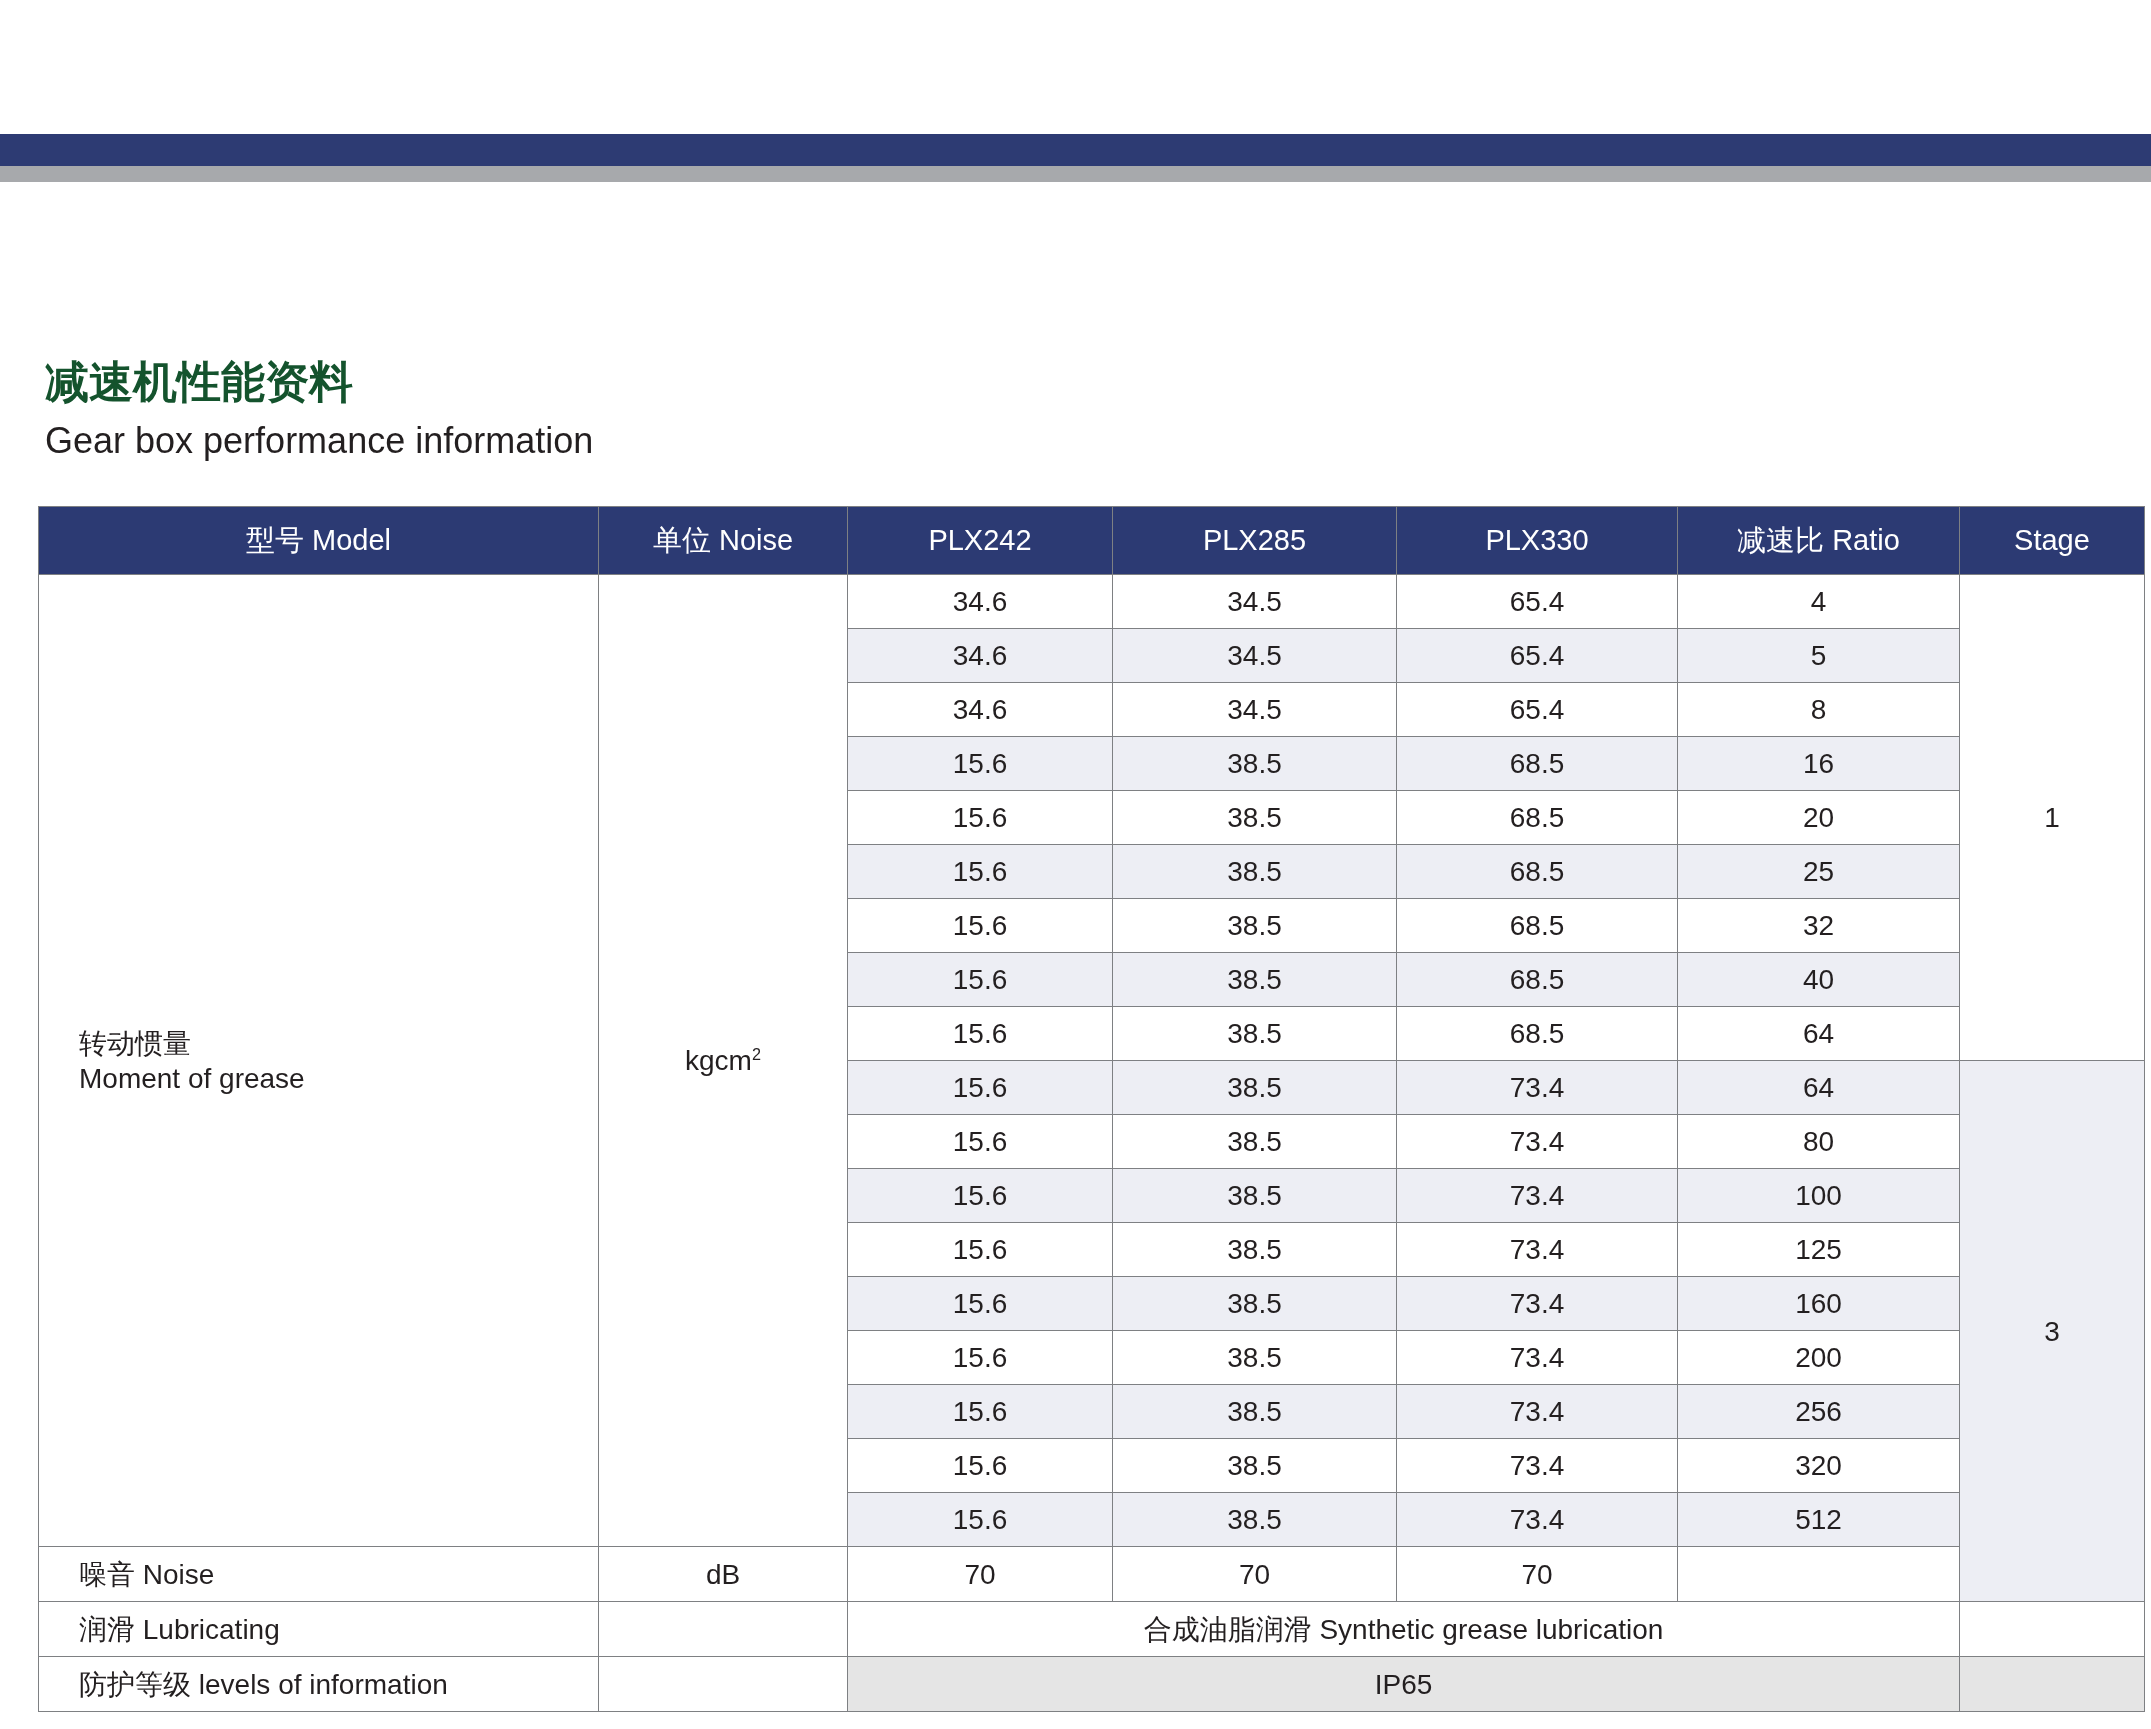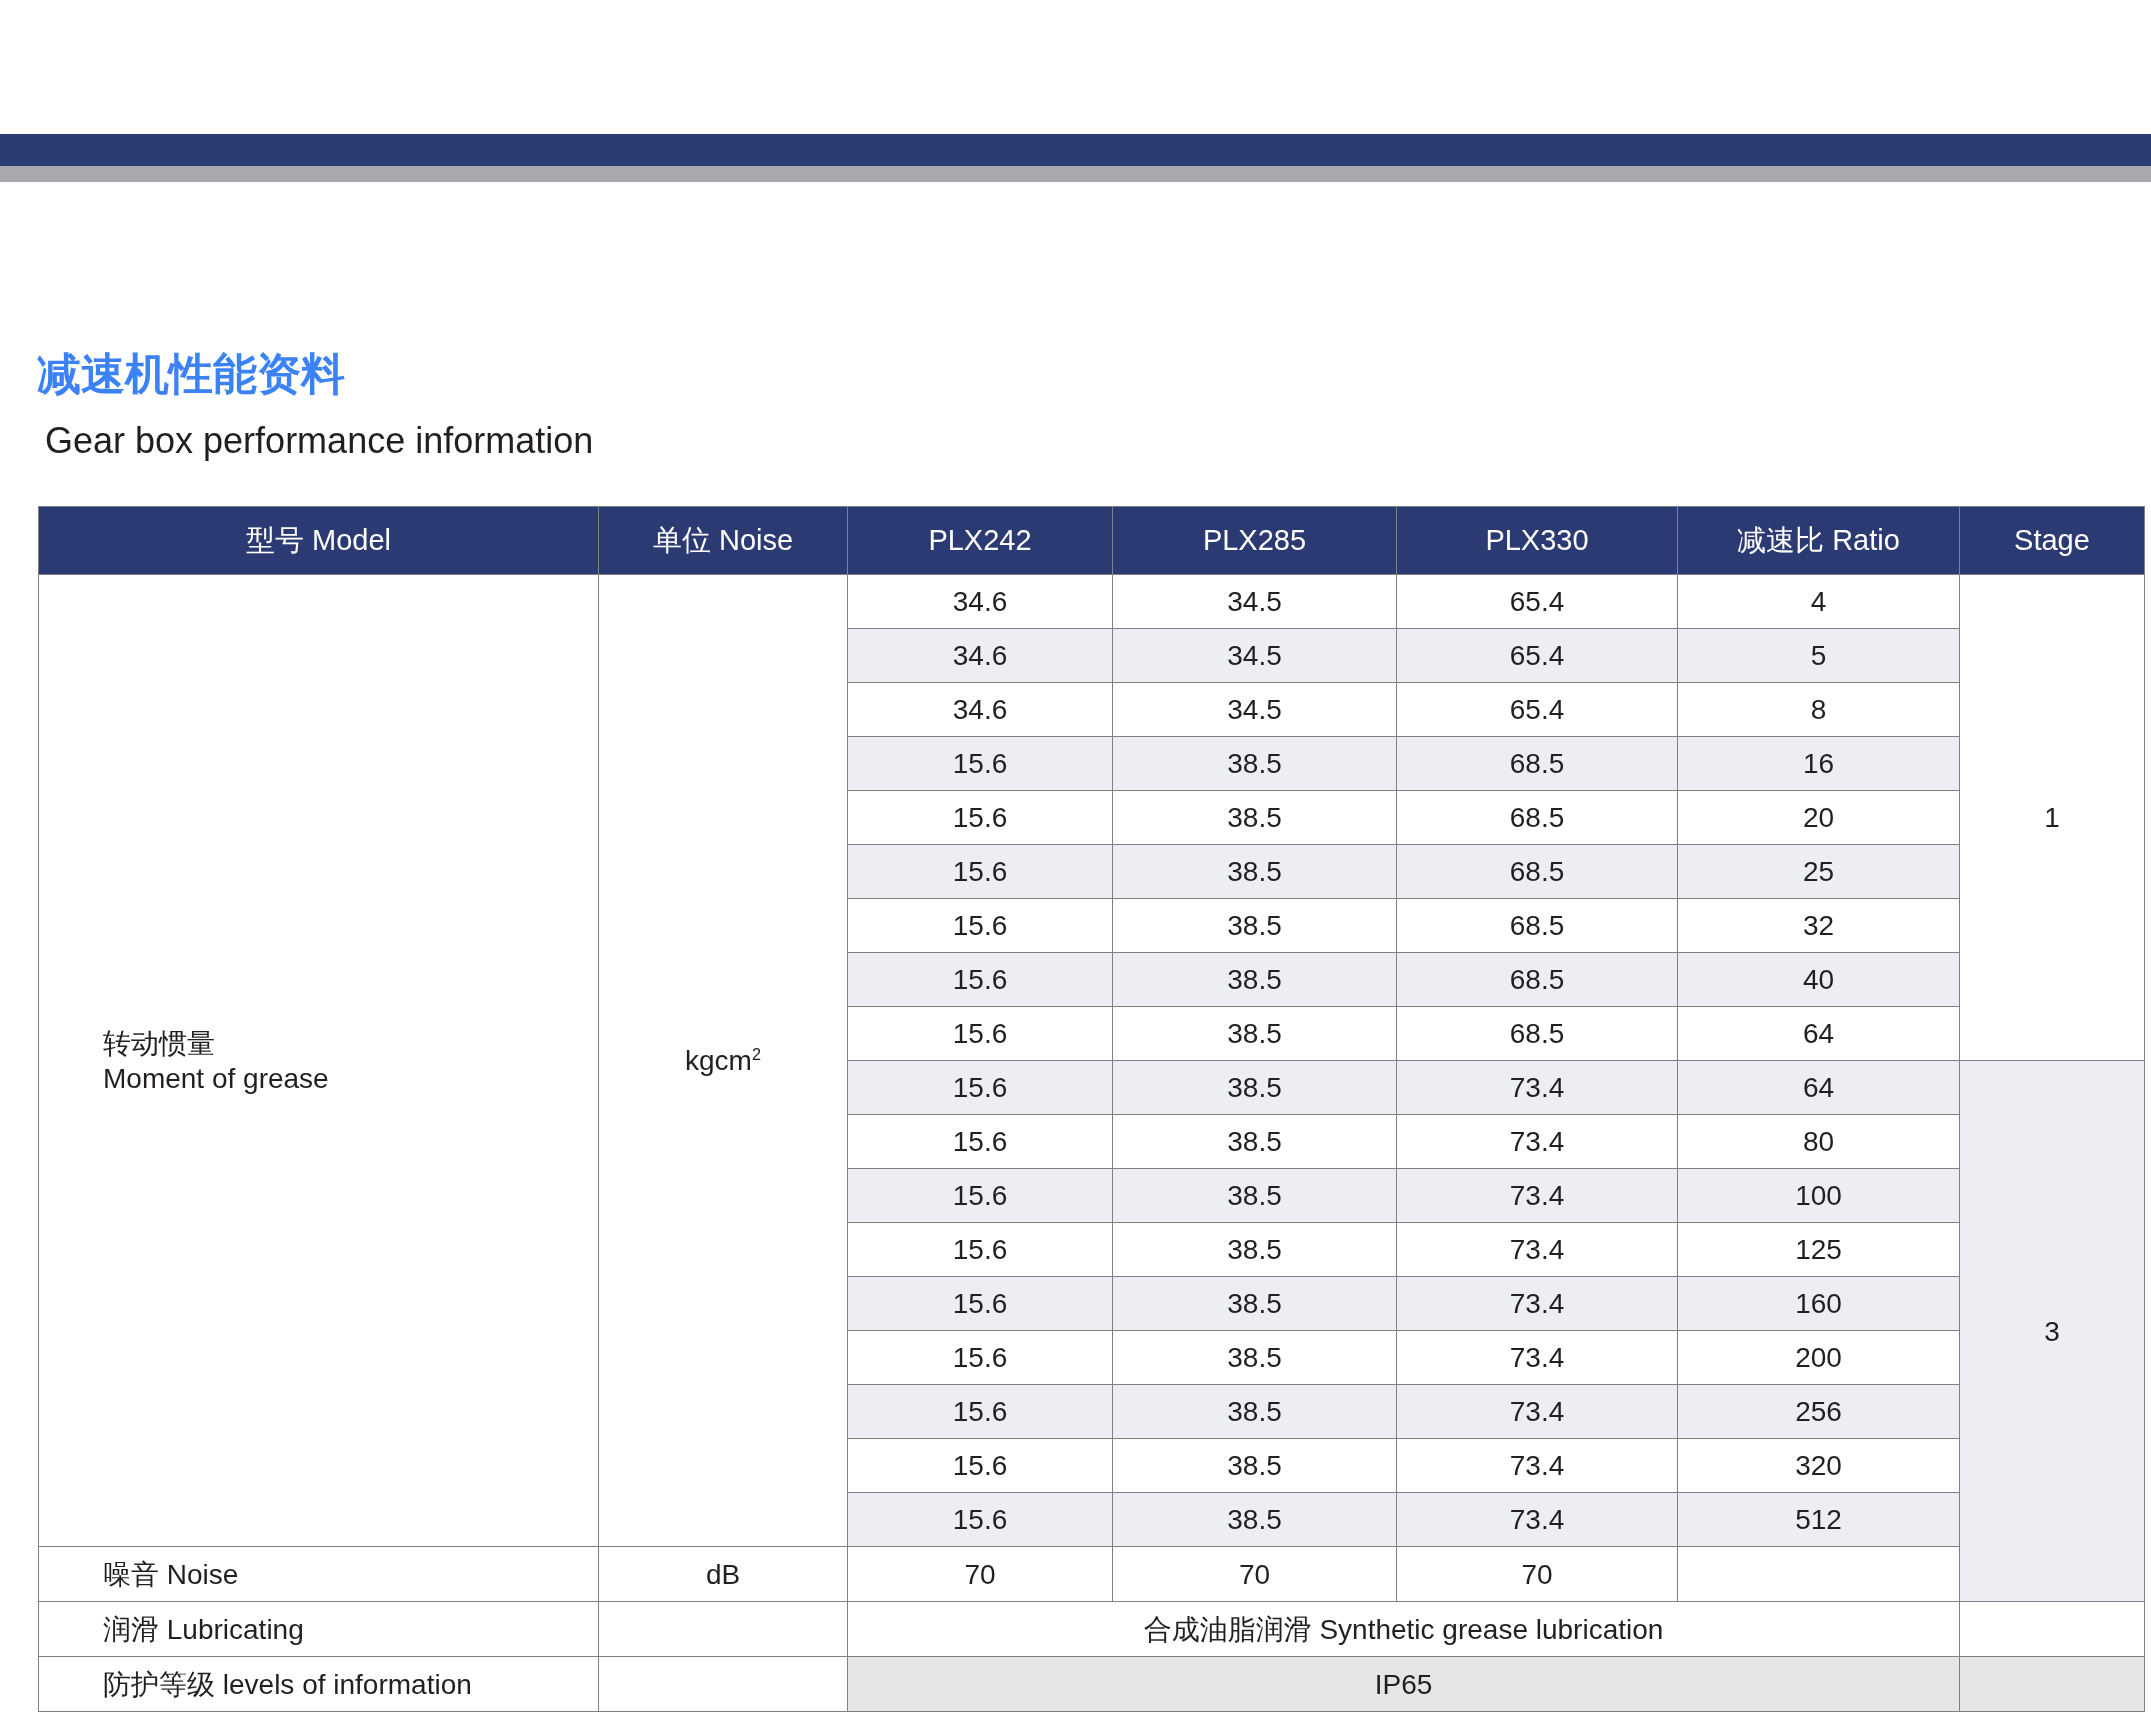--- a/index.html
+++ b/index.html
@@ -23,25 +23,25 @@
   }
   .top-gray-bar {
     position: absolute;
     left: 0; top: 166px;
     width: 2152px; height: 16.3px;
     background: #a7a9ac;
   }
   .page-title-zh {
     position: absolute;
     left: 33px; top: 344px;
-    margin: 4px;
+    margin: 12px;
     font-size: 44px;
     font-weight: bold;
     line-height: 1.2;
-    color: #3b82f6;
+    color: #14532d;
   }
   .page-title-en {
     position: absolute;
     left: 33px; top: 407px;
     margin: 12px;
     font-size: 36px;
     font-weight: normal;
     line-height: 1.2;
     color: #231f20;
   }
@@ -72,21 +72,21 @@
     vertical-align: middle;
     background: #ffffff;
     color: #231f20;
   }
   table.spec tbody tr { height: 54px; }
   table.spec tbody tr.tail { height: 55px; }
   table.spec tr.alt td { background: #edeef4; }
   table.spec td.shade { background: #e5e5e5; }
   table.spec td.label-cell {
     text-align: left;
-    padding-left: 64px;
+    padding-left: 40px;
   }
   table.spec td sup {
     font-size: 58%;
     vertical-align: super;
     line-height: 0;
   }
 </style>
 </head>
 <body>
 

